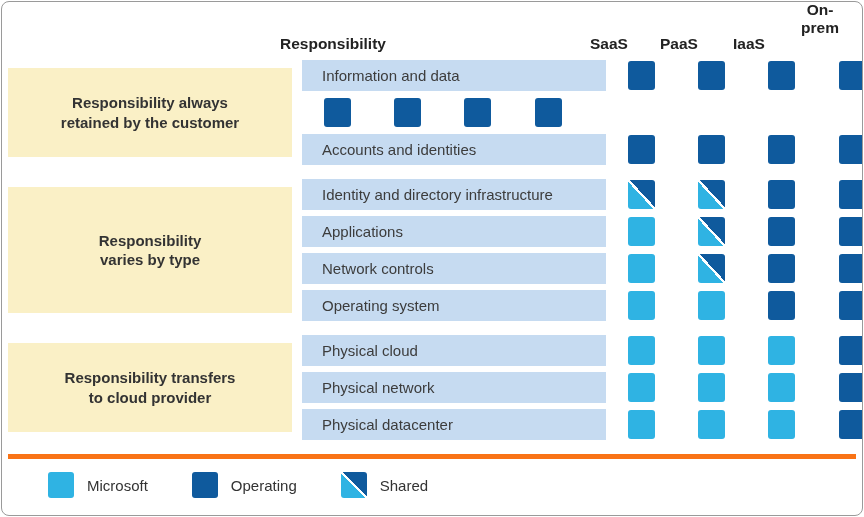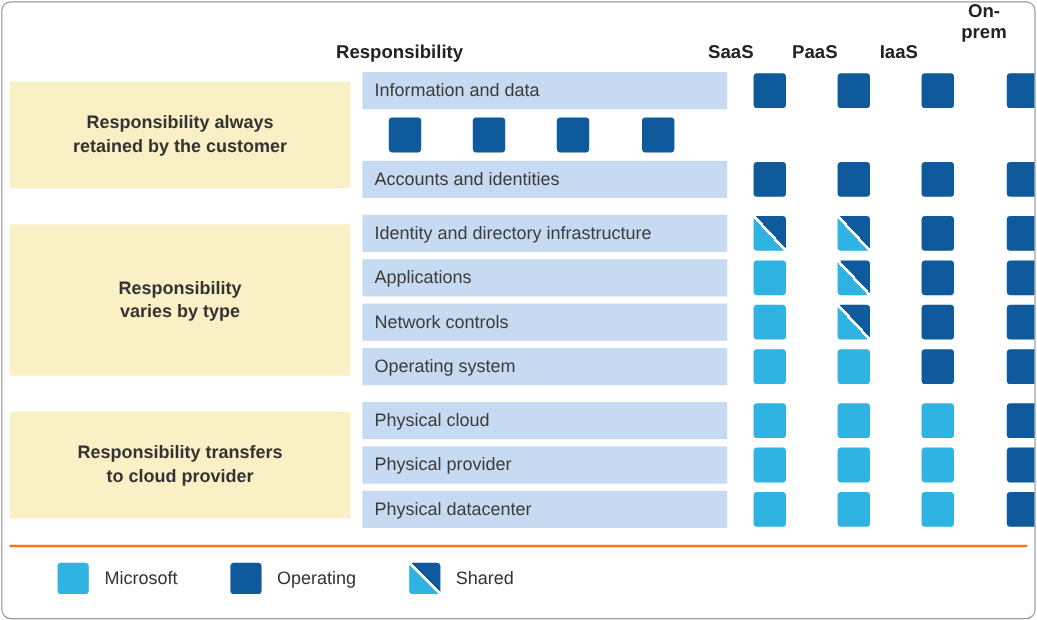--- a/index.html
+++ b/index.html
@@ -26,40 +26,40 @@
     display: flex; align-items: center; justify-content: center;
     text-align: center; font-weight: bold; font-size: 15px;
     white-space: pre-line; line-height: 1.3; padding: 0 14px;
   }
   .rows { flex: 1; }
   .row { display: flex; align-items: center; height: 31px; margin-bottom: 6px; }
   .row:last-child { margin-bottom: 0; }
   .row-label {
     width: 304px; flex: none; height: 31px;
     background: var(--row_bg); color: #3c3c3c;
-    display: flex; align-items: center; padding-left: 10px; font-size: 15px;
+    display: flex; align-items: center; padding-left: 20px; font-size: 15px;
   }
   .colcell { width: 70px; flex: none; display: flex; justify-content: center; }
   .colcell.onprem { width: 72px; }
 
   
   .cell { width: 27px; height: 29px; border-radius: 3px; }
   .cell--microsoft { background: var(--microsoft); }
   .cell--customer  { background: var(--customer); }
   .cell--shared {
     background: linear-gradient(to top right,
       var(--microsoft) 0%, var(--microsoft) 47%,
       #ffffff 47%, #ffffff 53%,
       var(--customer) 53%, var(--customer) 100%);
   }
 
   
   .legend {
     display: flex; align-items: center; gap: 44px;
-    border-top: 2px solid #f97316; margin-top: 8px; padding: 13px 0 0 40px;
+    border-top: 5px solid #f97316; margin-top: 8px; padding: 13px 0 0 40px;
   }
   .legend-item { display: flex; align-items: center; gap: 13px; }
   .legend-swatch { width: 26px; height: 26px; border-radius: 3px; }
   .legend-label { font-size: 15px; color: #333; }
 </style>
 </head>
 <body>
 
 <div class="chart">
 
@@ -205,21 +205,21 @@
             <div class="cell cell--microsoft"></div>
           </div>
         <div class="colcell">
             <div class="cell cell--microsoft"></div>
           </div>
         <div class="colcell onprem">
             <div class="cell cell--customer"></div>
           </div>
       </div>
       <div class="row">
-        <div class="row-label">Physical provider</div>
+        <div class="row-label">Physical network</div>
         <div class="colcell">
             <div class="cell cell--microsoft"></div>
           </div>
         <div class="colcell">
             <div class="cell cell--microsoft"></div>
           </div>
         <div class="colcell">
             <div class="cell cell--microsoft"></div>
           </div>
         <div class="colcell onprem">

